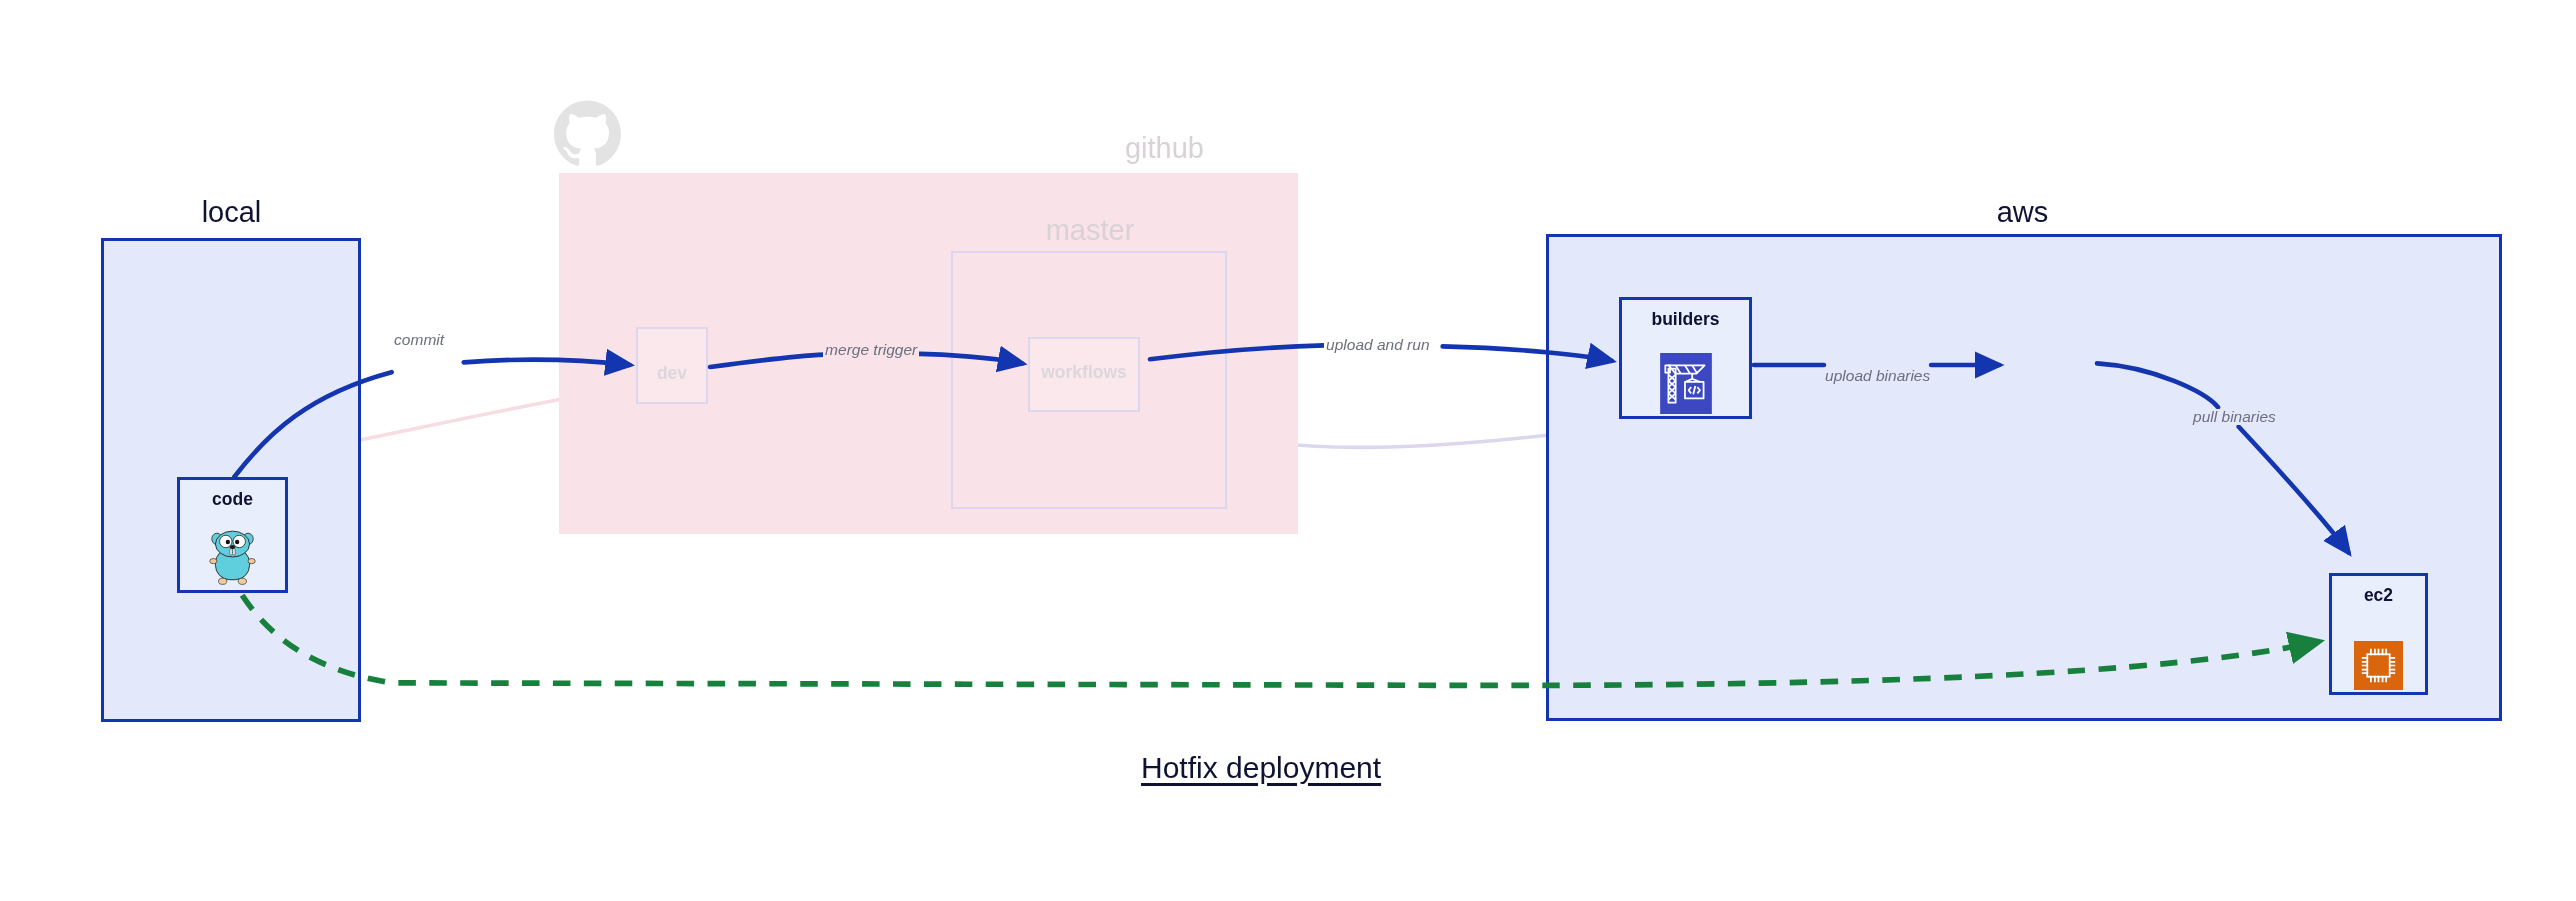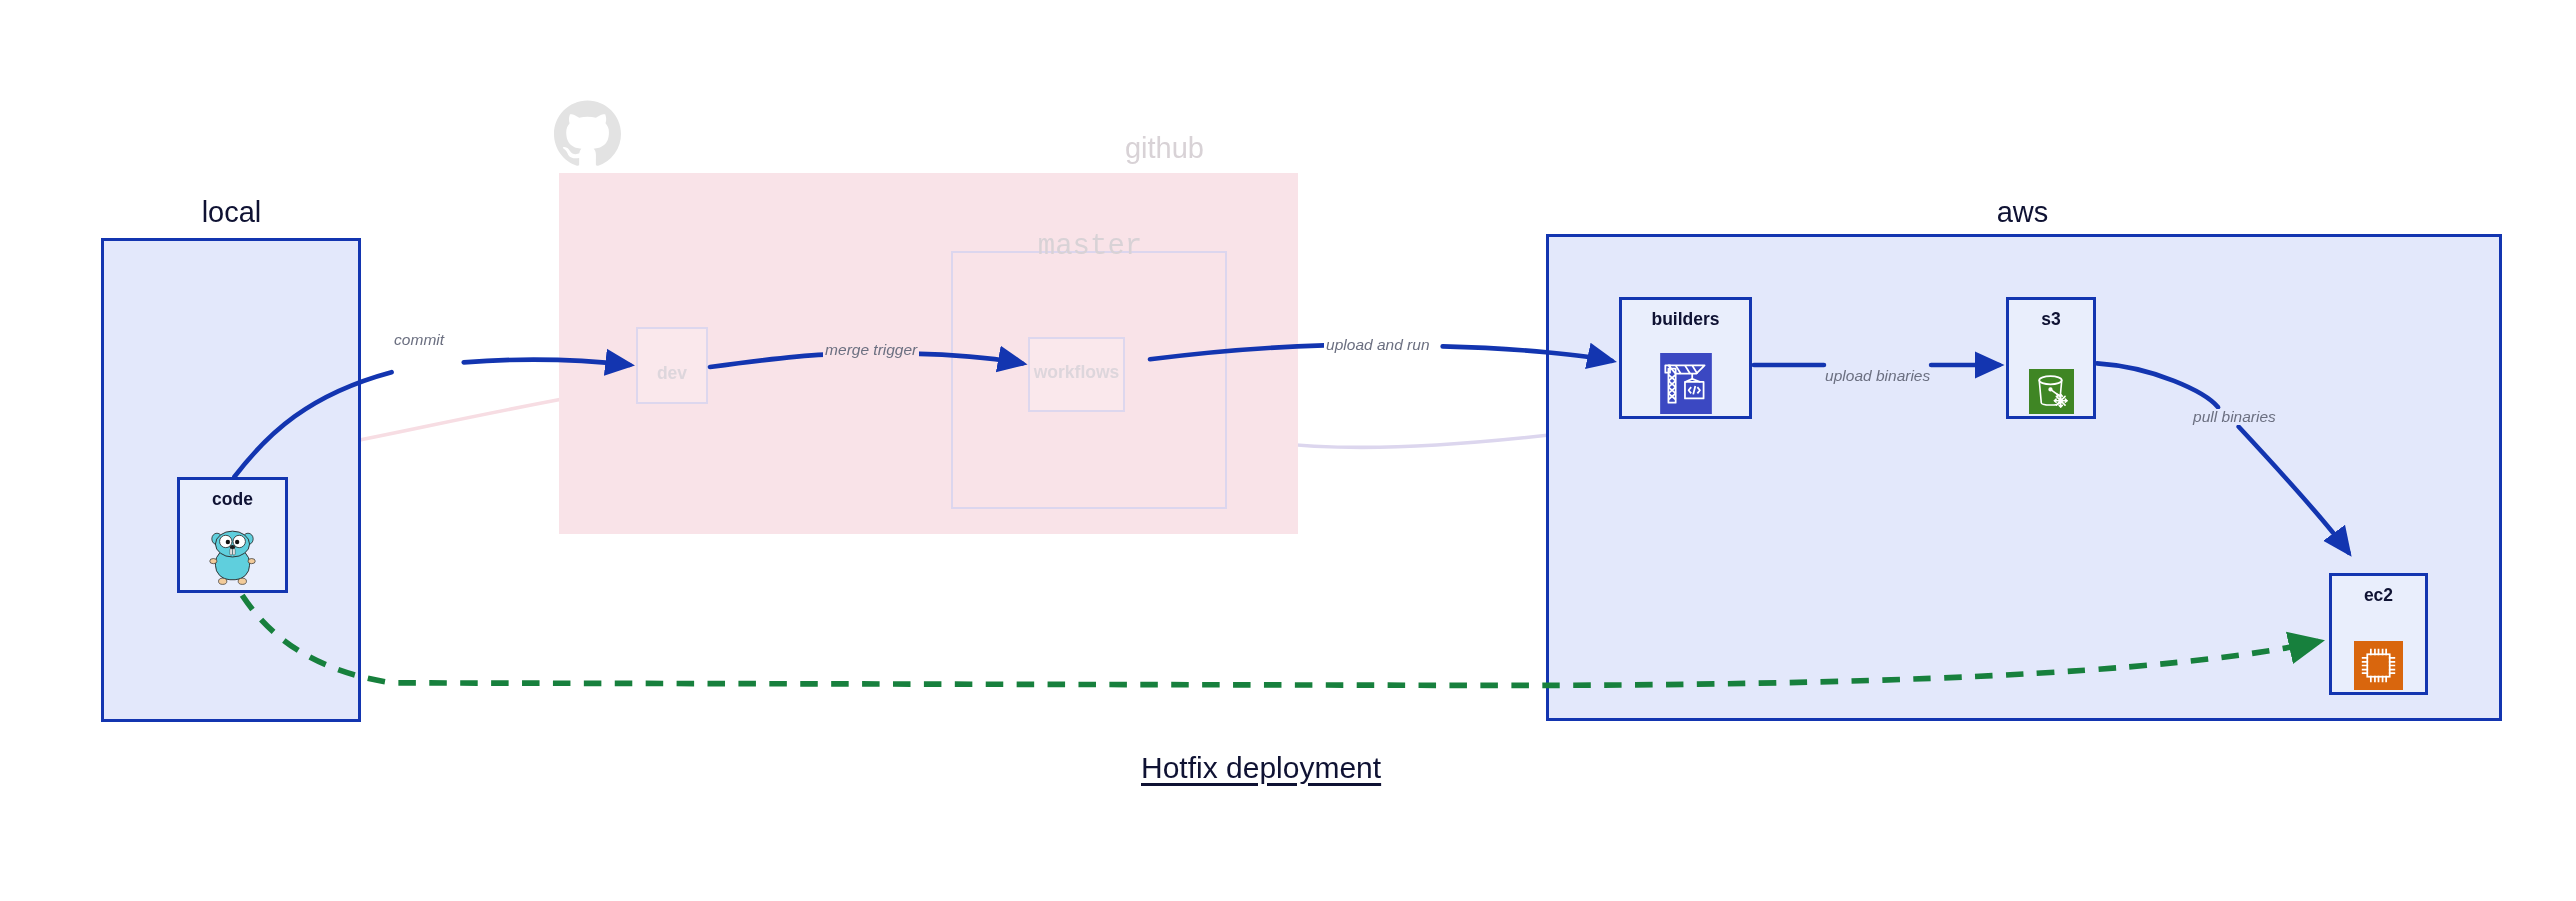--- a/index.html
+++ b/index.html
@@ -147,33 +147,33 @@
       <path fill="#e3e3e3" d="M8 0C3.58 0 0 3.58 0 8c0 3.54 2.29 6.53 5.47 7.59.4.07.55-.17.55-.38
       0-.19-.01-.82-.01-1.49-2.01.37-2.53-.49-2.69-.94-.09-.23-.48-.94-.82-1.13-.28-.15-.68-.52-.01-.53.63-.01
       1.08.58 1.23.82.72 1.21 1.87.87 2.33.66.07-.52.28-.87.51-1.07-1.78-.2-3.64-.89-3.64-3.95
       0-.87.31-1.59.82-2.15-.08-.2-.36-1.02.08-2.12 0 0 .67-.21 2.2.82.64-.18 1.32-.27 2-.27.68 0 1.36.09
       2 .27 1.53-1.04 2.2-.82 2.2-.82.44 1.1.16 1.92.08 2.12.51.56.82 1.27.82 2.15 0 3.07-1.87 3.75-3.65
       3.95.29.25.54.73.54 1.48 0 1.07-.01 1.93-.01 2.2 0 .21.15.46.55.38A8.012 8.012 0 0 0 16 8c0-4.42-3.58-8-8-8z"></path>
     </svg>
   </div>
 
   <div class="cluster cluster-master" style="left:951px; top:251px; width:276px; height:258px;"></div>
-  <div class="cluster-label faded" style="left:1005px; top:232px; width:170px;font-family:Liberation Mono, monospace;">master</div>
+  <div class="cluster-label faded" style="left:1005px; top:216px; width:170px;">master</div>
 
   <div class="cluster cluster-local" style="left:101px; top:238px; width:260px; height:484px;"></div>
   <div class="cluster-label" style="left:149px; top:198px; width:165px;">local</div>
 
   <div class="cluster cluster-aws" style="left:1546px; top:234px; width:956px; height:487px;"></div>
   <div class="cluster-label" style="left:1940px; top:198px; width:165px;">aws</div>
 
   <div class="node ghost" style="left:636px; top:327px; width:72px; height:77px;">
     <div class="node-title" style="margin-top:36px;">dev</div>
   </div>
 
-  <div class="node ghost" style="left:1028px; top:337px; width:97px; height:75px;">
+  <div class="node ghost" style="left:1028px; top:337px; width:112px; height:75px;">
     <div class="node-title" style="margin-top:25px;">workflows</div>
   </div>
 
   <div class="node" style="left:177px; top:477px; width:111px; height:116px;">
     <div class="node-title">code</div>
     <div class="node-icon">
       <svg width="57" height="61" viewBox="0 0 110 118" xmlns="http://www.w3.org/2000/svg">
 
         <ellipse cx="25" cy="23" rx="10" ry="11" fill="#5fcfdd" stroke="#2a2a2a" stroke-width="1.6"></ellipse>
         <ellipse cx="85" cy="23" rx="10" ry="11" fill="#5fcfdd" stroke="#2a2a2a" stroke-width="1.6"></ellipse>
@@ -219,40 +219,20 @@
           <path d="M62 40 L62 52"></path>
           <path d="M48 56 L62 50 L78 56"></path>
 
           <rect x="48" y="56" width="36" height="32"></rect>
           <path d="M60 66 L55 72 L60 78 M72 66 L77 72 L72 78 M68 64 L64 80"></path>
         </g>
       </svg>
     </div>
   </div>
 
-  <div class="node" style="left:2006px; top:297px; width:90px; height:122px;">
-    <div class="node-title">s3</div>
-    <div class="node-icon">
-      <svg width="45" height="45" viewBox="0 0 88 88" xmlns="http://www.w3.org/2000/svg">
-        <rect x="0" y="0" width="88" height="88" fill="#3f8624"></rect>
-        <g stroke="#ffffff" stroke-width="3.2" fill="none" stroke-linecap="round">
-          <ellipse cx="42" cy="22" rx="22" ry="8"></ellipse>
-          <path d="M20 22 L24 66 C24 72, 60 72, 60 66 L64 22"></path>
-          <path d="M42 40 L56 50"></path>
-          <circle cx="42" cy="40" r="2.6" fill="#ffffff"></circle>
-          <path d="M52 46 L60 50 L56 56 Z" fill="#ffffff" stroke="none"></path>
-
-          <g transform="translate(62,62)">
-            <path d="M0 -12 L0 12 M-12 0 L12 0 M-8.5 -8.5 L8.5 8.5 M-8.5 8.5 L8.5 -8.5"></path>
-            <path d="M-3 -9 L0 -12 L3 -9 M-3 9 L0 12 L3 9 M-9 -3 L-12 0 L-9 3 M9 -3 L12 0 L9 3"></path>
-          </g>
-        </g>
-      </svg>
-    </div>
-  </div>
 
   <div class="node" style="left:2329px; top:573px; width:99px; height:122px;">
     <div class="node-title">ec2</div>
     <div class="node-icon">
       <svg width="49" height="49" viewBox="0 0 96 96" xmlns="http://www.w3.org/2000/svg">
         <rect x="0" y="0" width="96" height="96" fill="#d9660d"></rect>
         <g stroke="#ffffff" stroke-width="3.4" fill="none" stroke-linecap="square">
           <rect x="26" y="26" width="44" height="44"></rect>
           <path d="M33 26 L33 17 M41 26 L41 17 M48 26 L48 17 M56 26 L56 17 M63 26 L63 17"></path>
           <path d="M33 70 L33 79 M41 70 L41 79 M48 70 L48 79 M56 70 L56 79 M63 70 L63 79"></path>

